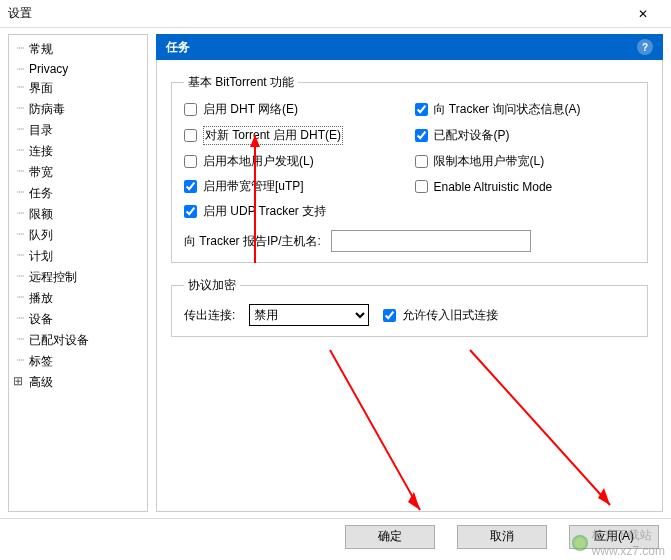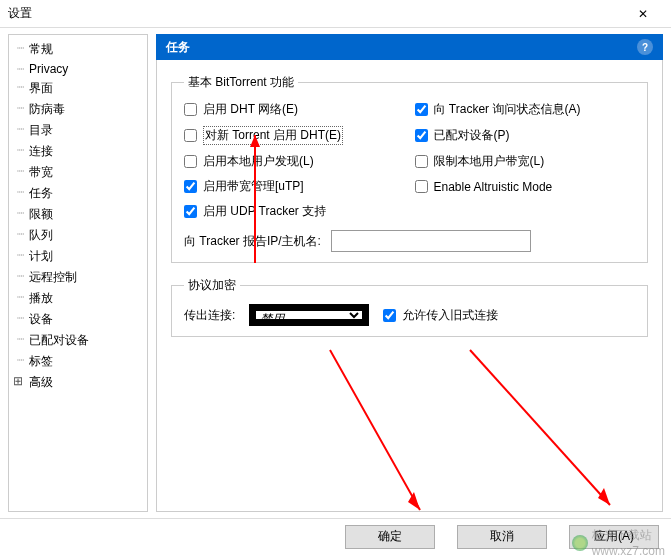--- a/index.html
+++ b/index.html
@@ -28,21 +28,21 @@
 
 .grid2 { display: grid; grid-template-columns: 1fr 1fr; gap: 8px 10px; }
 .checkbox-row { display: flex; align-items: center; gap: 6px; }
 .checkbox-row input[type=checkbox] { width: 13px; height: 13px; }
 .checkbox-row.highlighted label { border: 1px dotted #666; padding: 0 1px; }
 
 .iprow { display: flex; align-items: center; gap: 10px; margin-top: 10px; }
 .iprow input[type=text] { width: 200px; height: 22px; border: 1px solid #999; padding: 0 4px; }
 
 .encryp-row { display: flex; align-items: center; gap: 14px; }
-.encryp-row select { width: 120px; height: 22px; border: 7px solid #000000; background: #fff; font-style: italic; }
+.encryp-row select { width: 120px; height: 22px; border: 1px solid #000000; background: #fff; }
 
 .footer { height: 36px; display: flex; justify-content: flex-end; align-items: center; padding: 0 12px; gap: 22px; border-top: 1px solid #ddd; }
 .footer button { width: 90px; height: 24px; background: #e1e1e1; border: 1px solid #adadad; cursor: pointer; }
 
 .arrow { position: absolute; pointer-events: none; }
 .watermark { position: absolute; right: 6px; bottom: 2px; opacity: 0.6; font-size: 11px; color: #888; display:flex; align-items:center; gap:4px; }
 .watermark .logo { width:16px; height:16px; border-radius:50%; background: radial-gradient(circle,#8fd14f 40%,#3aa655 70%); }
 </style>
 </head>
 <body>

